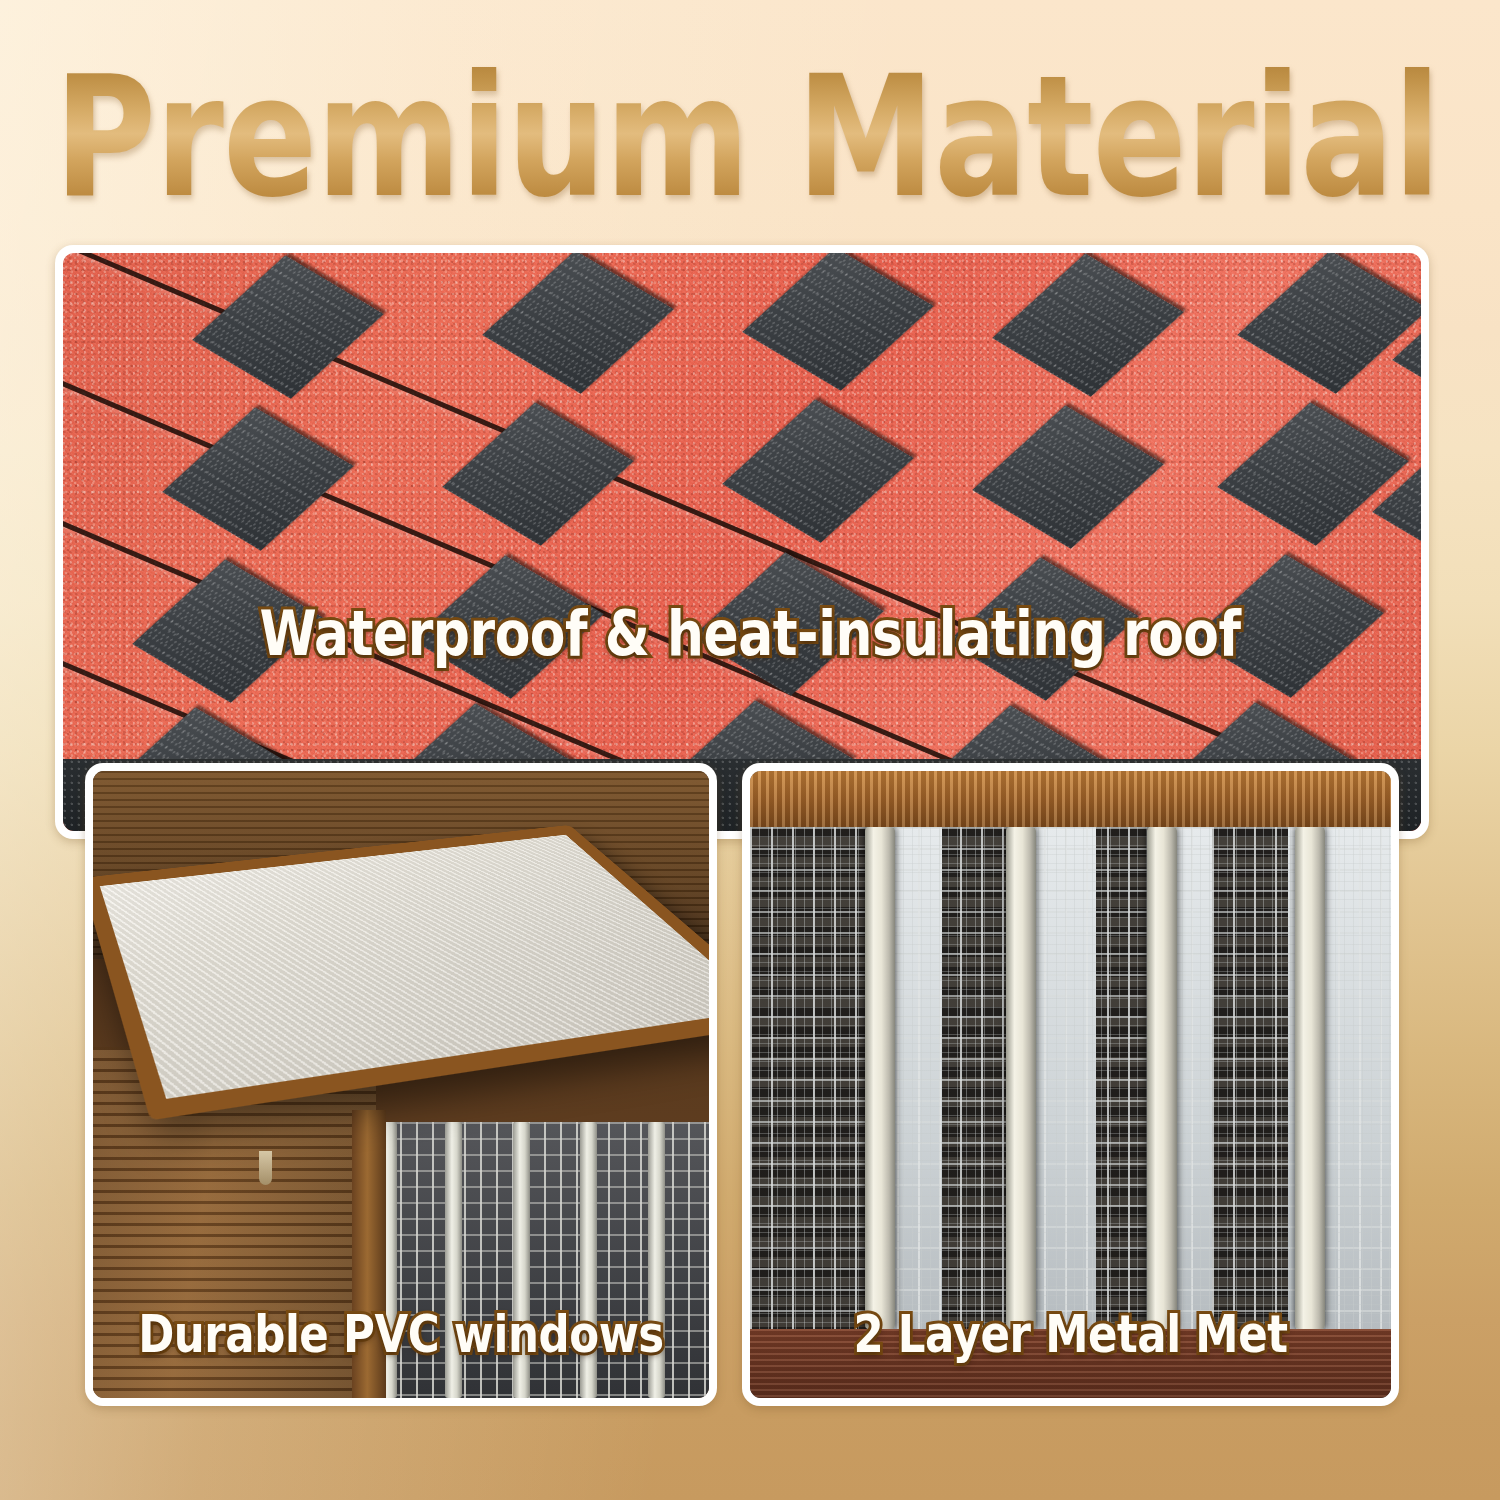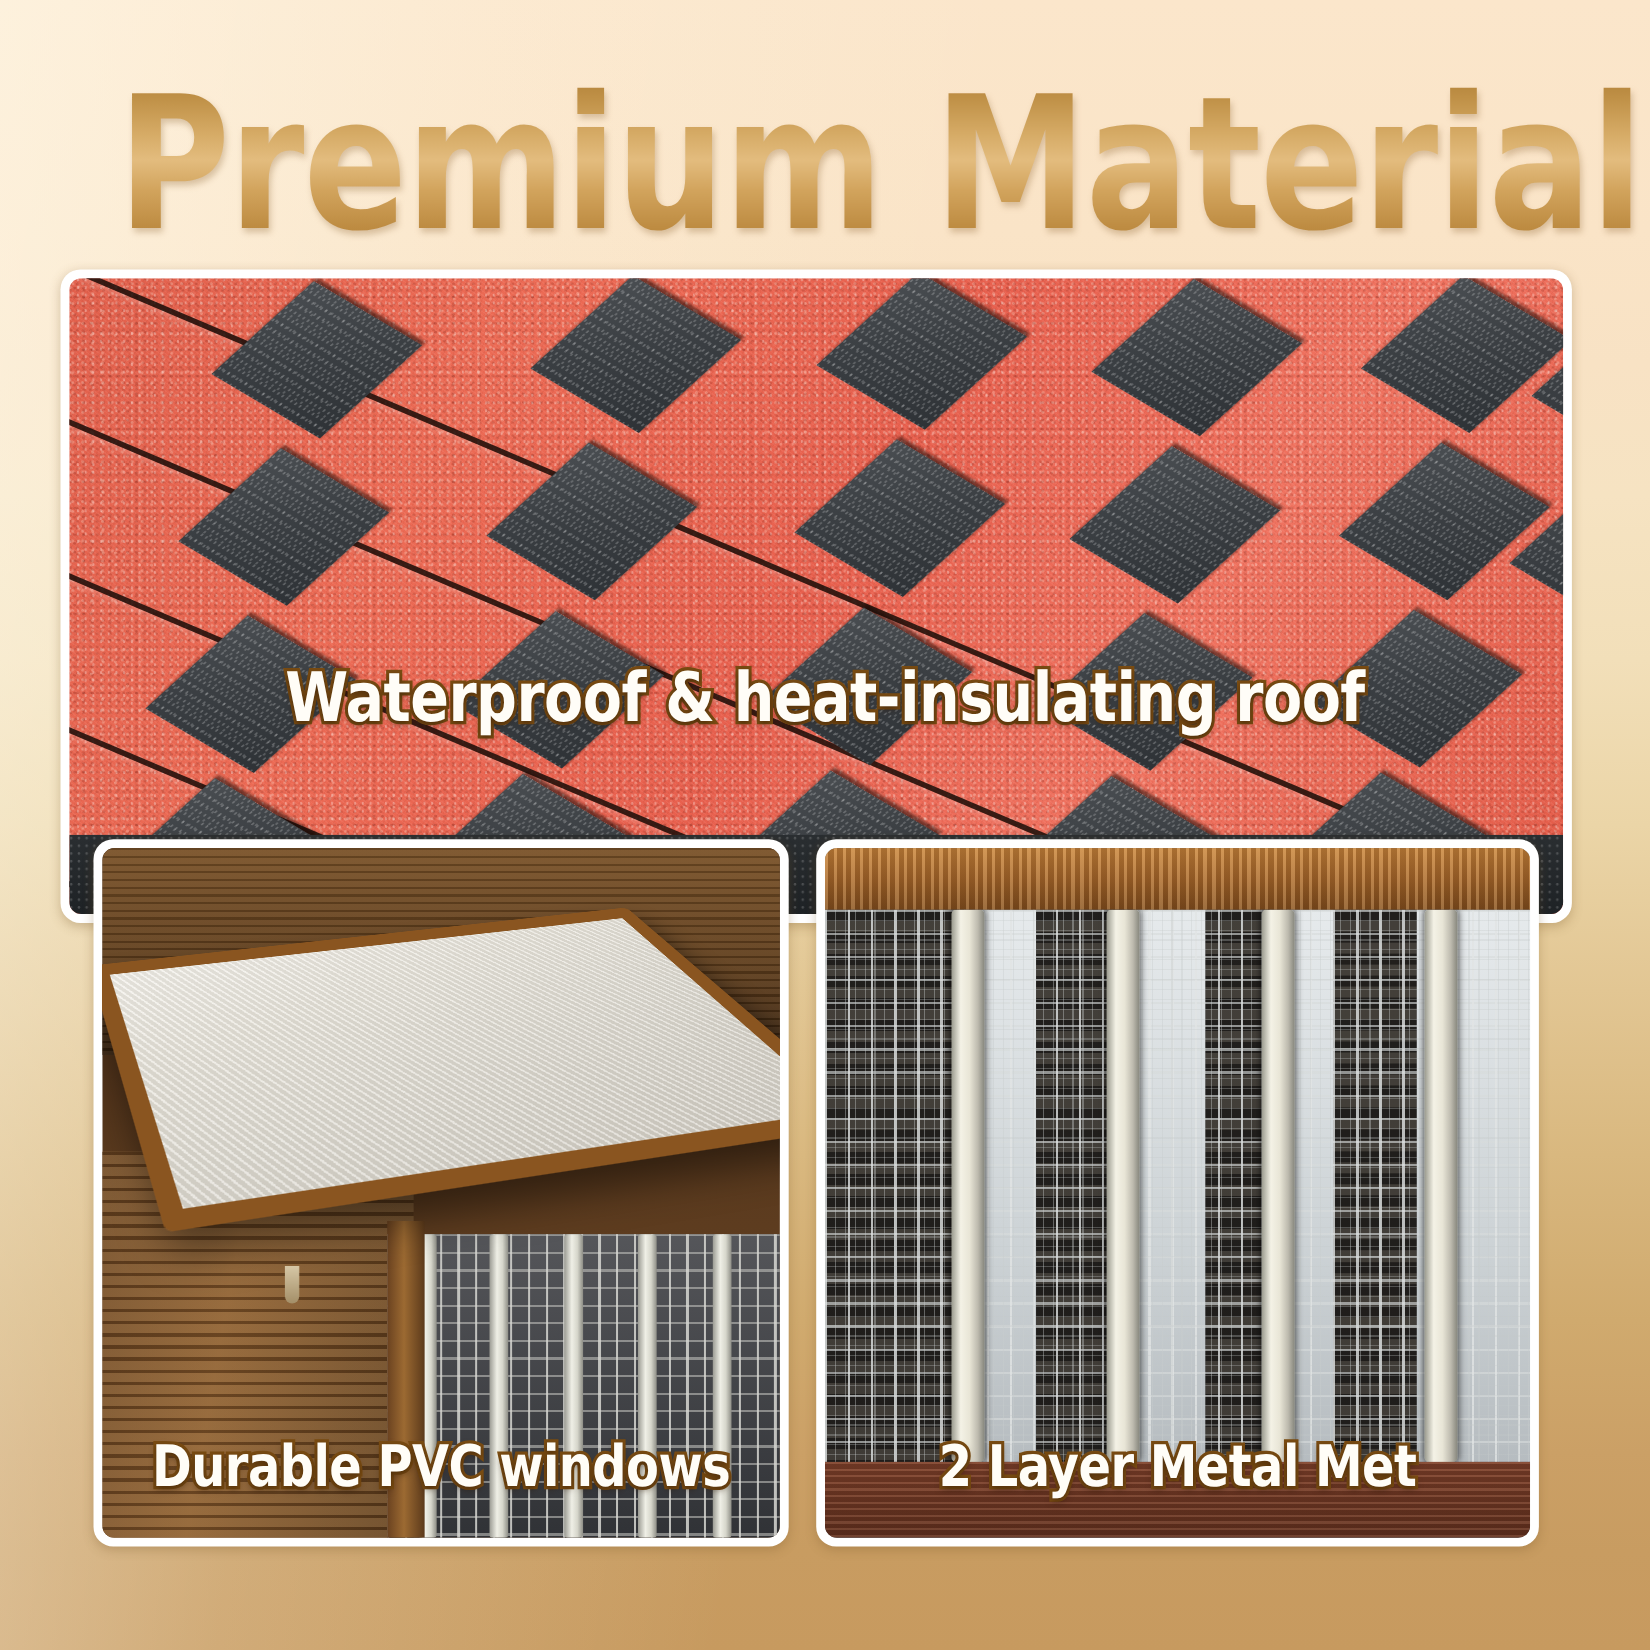--- a/index.html
+++ b/index.html
@@ -16,22 +16,22 @@
   }
   
   .bg-wash {
     position:absolute; inset:0;
     background:linear-gradient(100deg, rgba(255,250,235,0.55) 0%, rgba(255,250,235,0.18) 26%, rgba(255,250,235,0) 52%);
     pointer-events:none;
   }
 
   
   .title-wrap{
-    position:absolute; left:0; top:64px; width:1500px; height:170px;
-    display:flex; align-items:center; justify-content:flex-start;padding-left:47px;
+    position:absolute; left:0; top:52px; width:1500px; height:170px;
+    display:flex; align-items:center; justify-content:flex-end;padding-left:47px;
   }
   .title{
     font-family:"DejaVu Sans Condensed","Liberation Sans", sans-serif;
     font-weight:700;
     font-size:168px;
     line-height:1;
     letter-spacing:-1px;
     transform:scaleX(0.92);
     transform-origin:center;
     white-space:nowrap;

